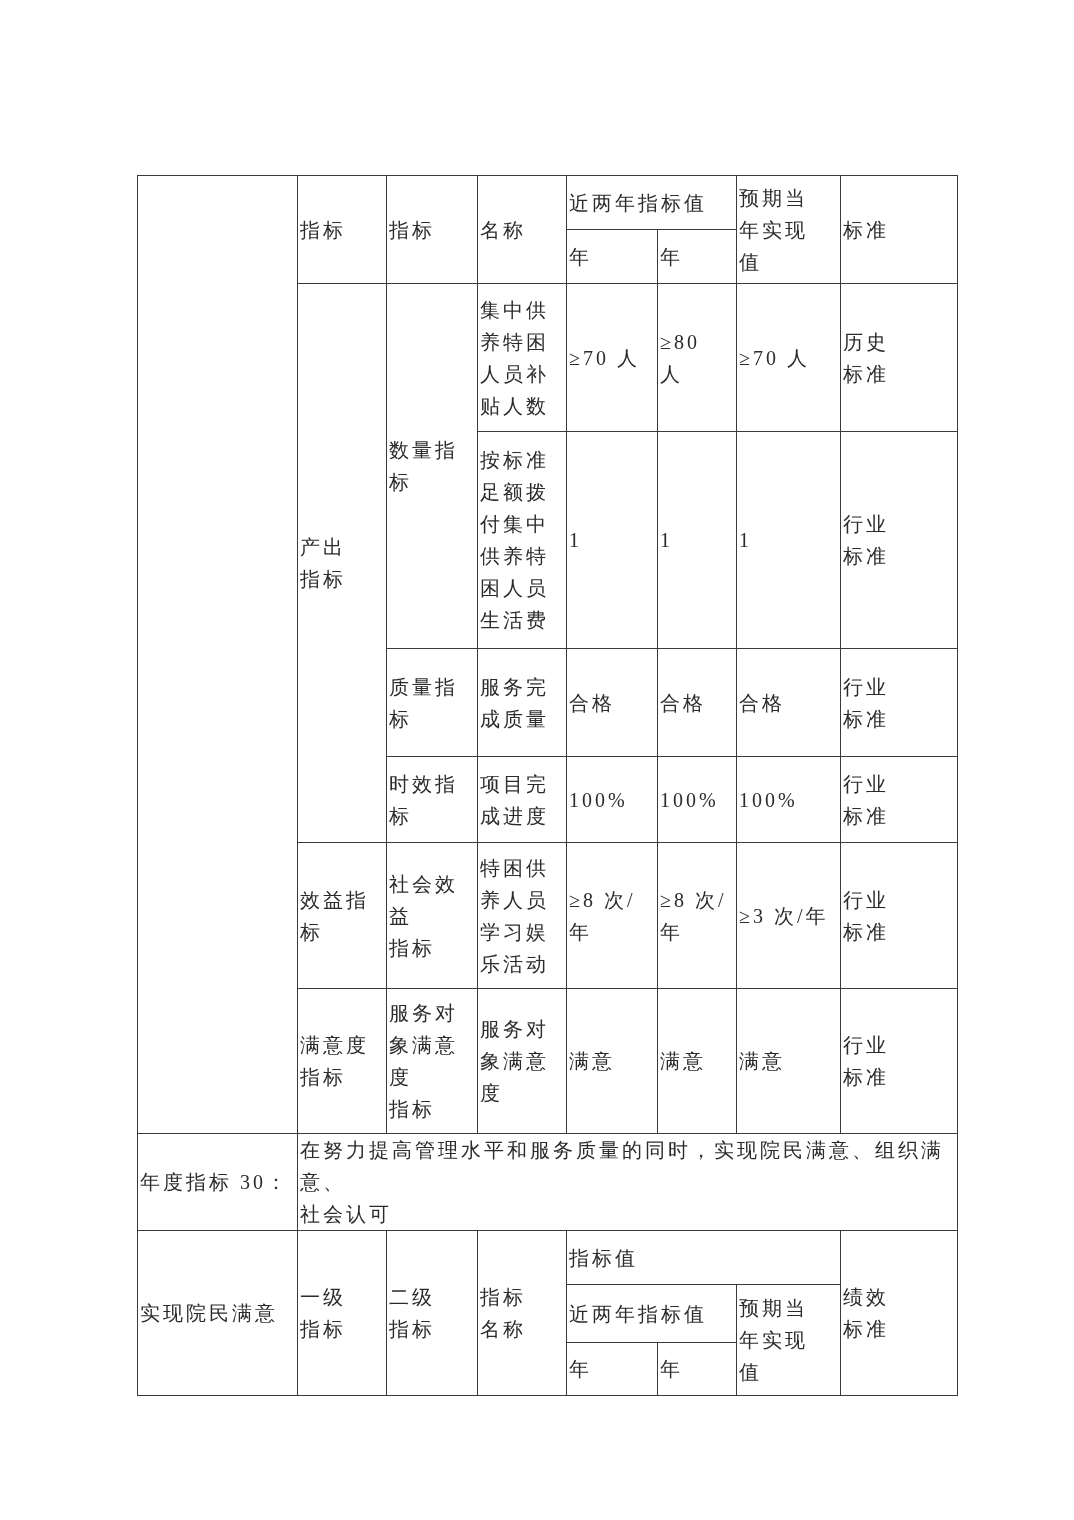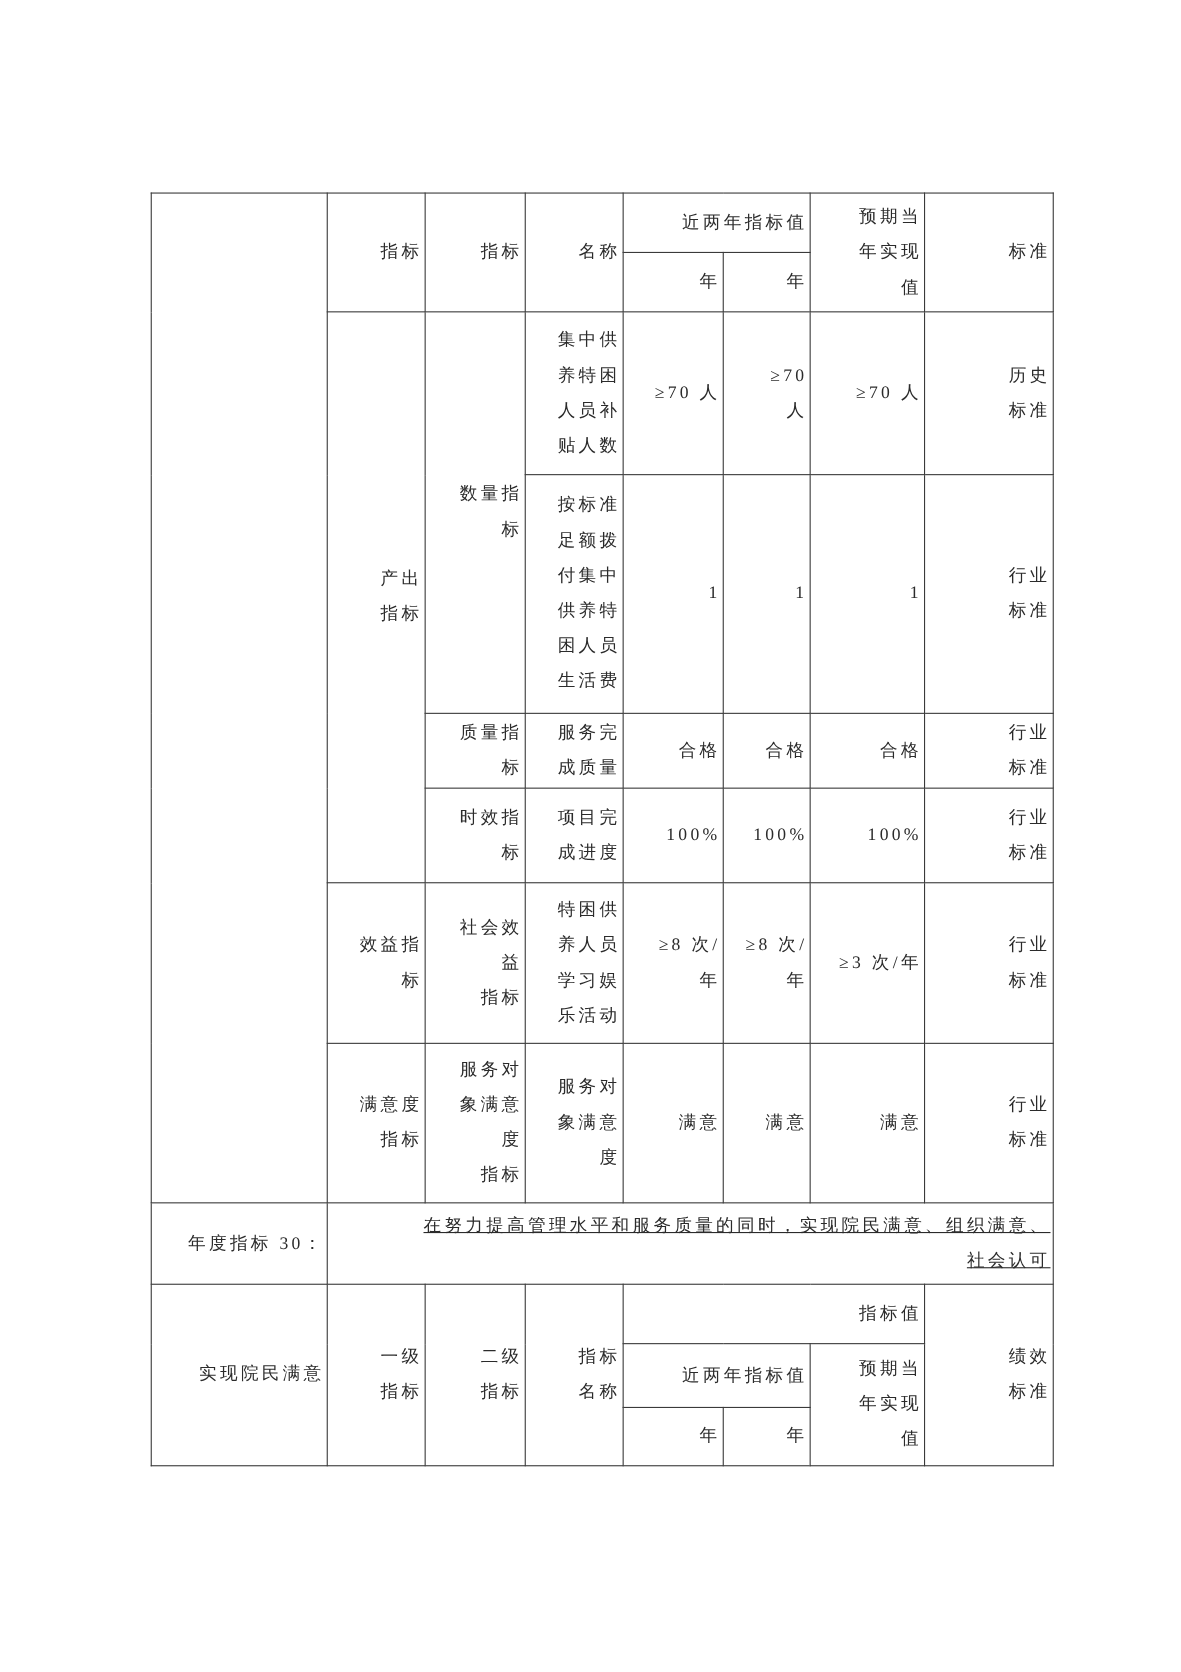--- a/index.html
+++ b/index.html
@@ -15,35 +15,35 @@
   table.doc {
     position: absolute;
     left: 137px;
     top: 175px;
     border-collapse: collapse;
     table-layout: fixed;
     width: 820px;
   }
   table.doc td {
     border: 1.5px solid #3a3a3a;
-    text-align: right;
+    text-align: left;
     vertical-align: middle;
-    font-size: 16px;
+    font-size: 20px;
     line-height: 32px;
     letter-spacing: 3px;
     padding: 0 2px;
     white-space: pre-line;
     overflow: hidden;
   }
   
   td.th-top { vertical-align: top; padding-top: 7px; line-height: 30px; }
   
   td.yr { text-align: right; padding-right: 14px; }
   
-  td.annual-text { letter-spacing: 1.5px; line-height: 35px; text-decoration: underline; }
+  td.annual-text { letter-spacing: 1.5px; line-height: 35px; }
   
   td.bh { line-height: 35px; }
 </style>
 </head>
 <body>
 
 <div class="page">
   <table class="doc">
     <colgroup>
       <col style="width:160px">
@@ -77,42 +77,42 @@
       <tr style="height:148px">
         <td rowspan="4">产出
 指标</td>
         <td rowspan="2">数量指
 标</td>
         <td>集中供
 养特困
 人员补
 贴人数</td>
         <td>≥70 人</td>
-        <td>≥70
+        <td>≥80
 人</td>
         <td>≥70 人</td>
         <td>历史
 标准</td>
       </tr>
 
       <tr style="height:217px">
         <td>按标准
 足额拨
 付集中
 供养特
 困人员
 生活费</td>
         <td>1</td>
         <td>1</td>
         <td>1</td>
         <td>行业
 标准</td>
       </tr>
 
-      <tr style="height:68px">
+      <tr style="height:108px">
         <td>质量指
 标</td>
         <td>服务完
 成质量</td>
         <td>合格</td>
         <td>合格</td>
         <td>合格</td>
         <td>行业
 标准</td>
       </tr>

